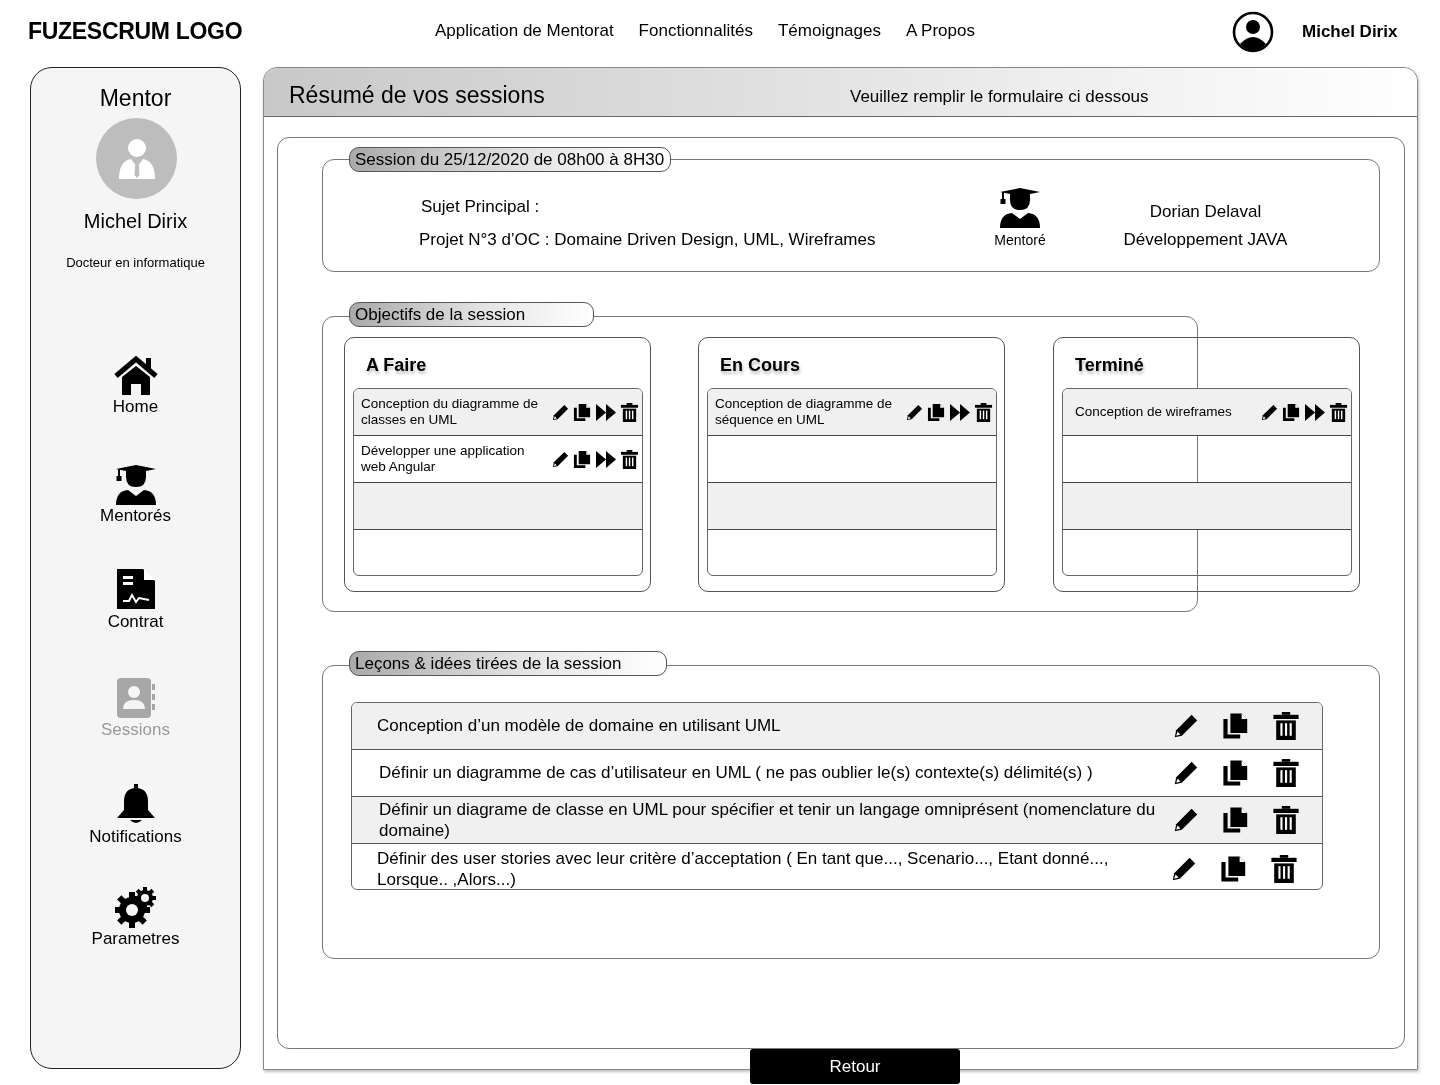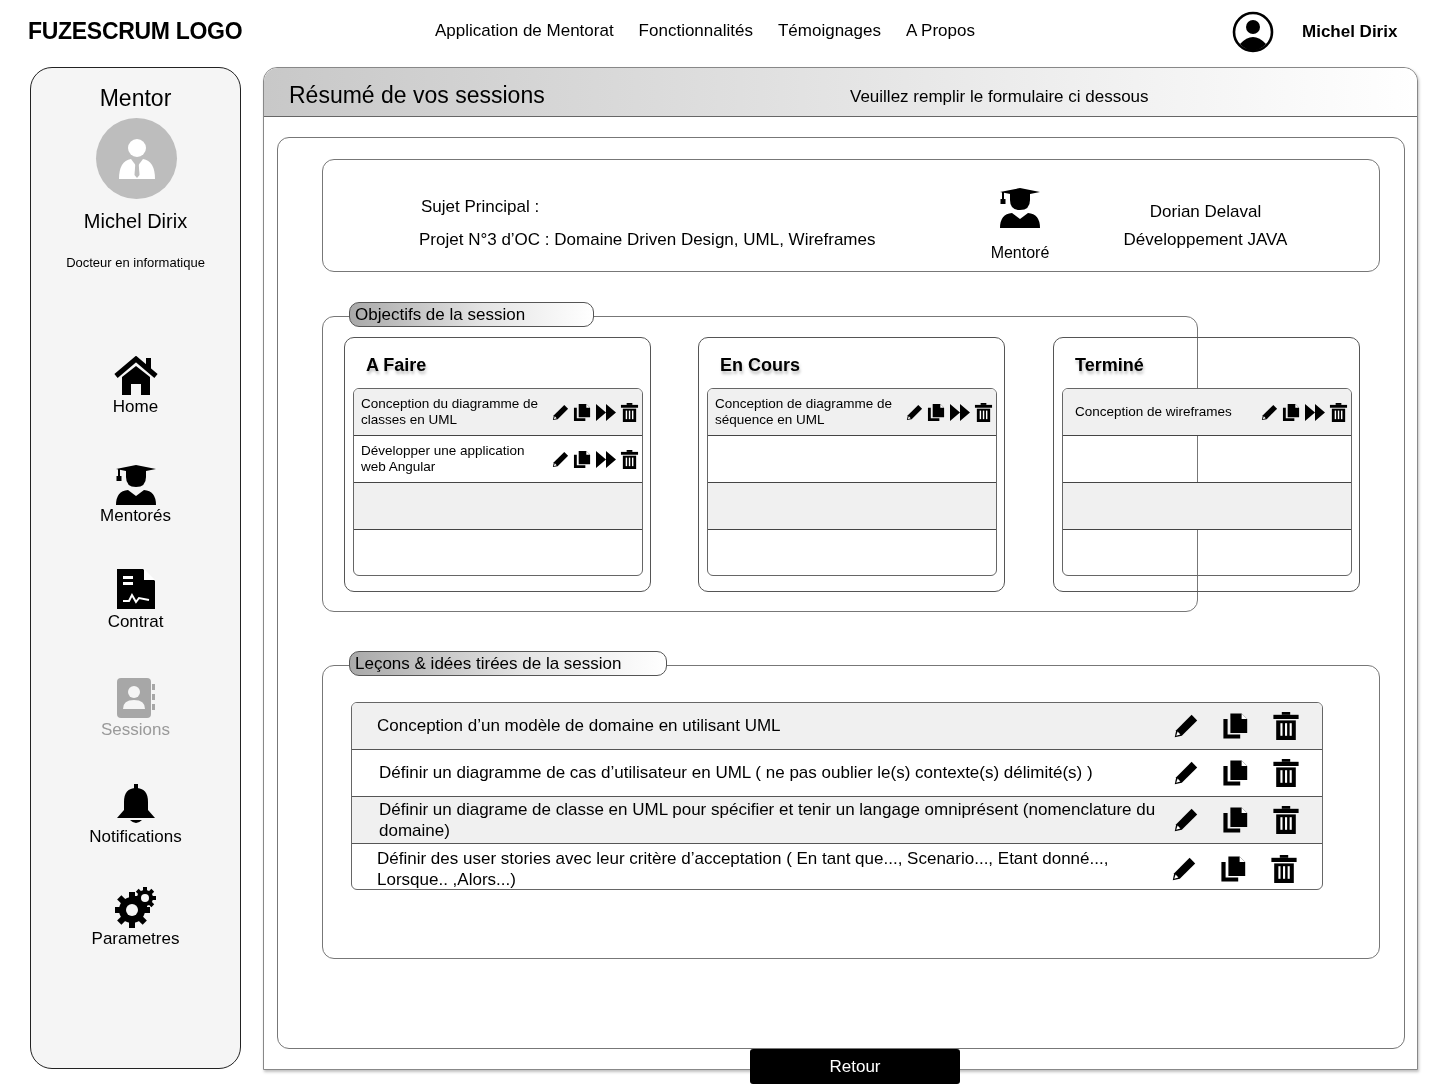--- a/index.html
+++ b/index.html
@@ -36,21 +36,21 @@
 
   
   .group { position: absolute; border: 1px solid #777; border-radius: 12px; }
   .legend { position: absolute; top: -13px; left: 26px; height: 25px; padding: 0 6px 0 5px; font-size: 17px; line-height: 23px;
     border: 1px solid #555; border-radius: 10px; background: linear-gradient(to right, #a9a9a9, #e4e4e4 55%, #ffffff); white-space: nowrap; }
 
   
   .sujet-label { position: absolute; left: 98px; top: 37px; font-size: 17px; }
   .sujet-value { position: absolute; left: 96px; top: 70px; font-size: 17px; }
   .mentore-box { position: absolute; left: 662px; top: 26px; width: 70px; text-align: center; }
-  .mentore-box .lbl { font-size: 16px; margin-top: 12px; }
+  .mentore-box .lbl { font-size: 14px; margin-top: 0px; }
   .mentore-info { position: absolute; left: 780px; top: 38px; width: 205px; text-align: center; font-size: 17px; line-height: 28px; }
 
   
   .kcol { position: absolute; top: 20px; width: 307px; height: 255px; border: 1px solid #555; border-radius: 10px; }
   .kcol-title { position: absolute; left: 21px; top: 17px; font-size: 18px; font-weight: bold; text-shadow: 1px 3px 3px rgba(0,0,0,0.25); }
   .klist { position: absolute; left: 8px; top: 50px; width: 290px; height: 188px; border: 1px solid #666; border-radius: 6px; overflow: hidden; }
   .krow { height: 47px; border-bottom: 1.5px solid #444; display: flex; align-items: center; padding-left: 7px; position: relative; }
   .krow:nth-child(odd) { background: #f0f0f0; }
   .krow:last-child { border-bottom: none; }
   .krow .ktext { font-size: 13.5px; line-height: 16px; width: 180px; }
@@ -175,20 +175,21 @@
 
 <section class="main">
   <div class="main-header">
     <div class="main-title">Résumé de vos sessions</div>
     <div class="main-subtitle">Veuillez remplir le formulaire ci dessous</div>
   </div>
 
   <div class="inner">
 
     <div class="group" style="left:44px; top:21px; width:1058px; height:113px;">
+      <div class="legend">Session du 25/12/2020 de 08h00 à 8H30</div>
       <div class="sujet-label">Sujet Principal :</div>
       <div class="sujet-value">Projet N°3 d’OC : Domaine Driven Design, UML, Wireframes</div>
       <div class="mentore-box">
         <svg width="44" height="42" viewBox="0 0 44 42">
           <path d="M2 6 L22 2 L42 6 L22 10Z" fill="#000"></path>
           <rect x="4" y="6" width="2" height="8" fill="#000"></rect>
           <rect x="2.5" y="13" width="5" height="5" fill="#000"></rect>
           <path d="M12 8 L32 8 L32 14 Q32 24 22 24 Q12 24 12 14Z" fill="#000"></path>
           <path d="M2 42 Q2 28 14 27 L22 33 L30 27 Q42 28 42 42Z" fill="#000"></path>
         </svg>

